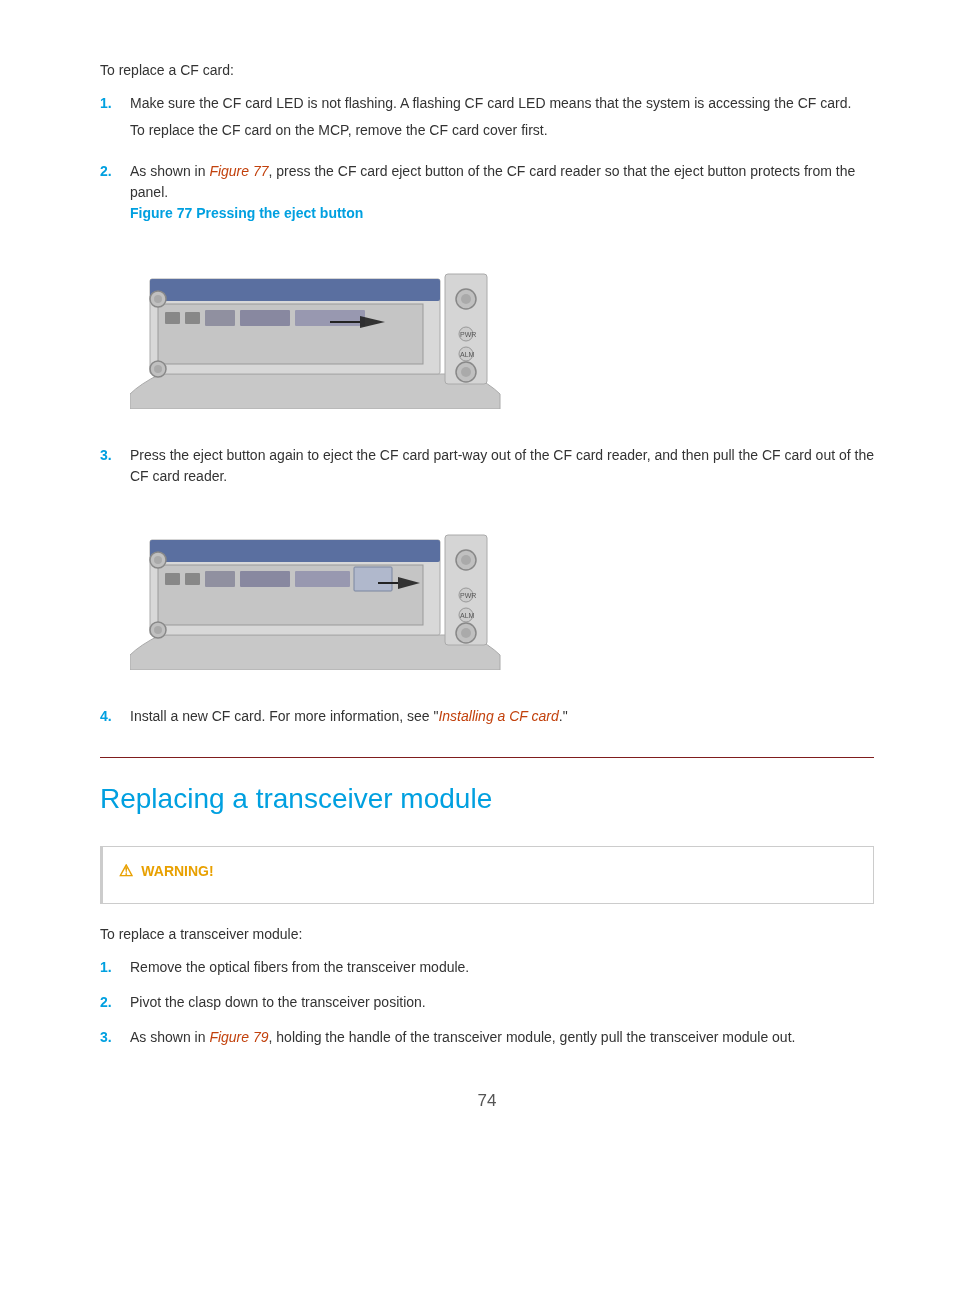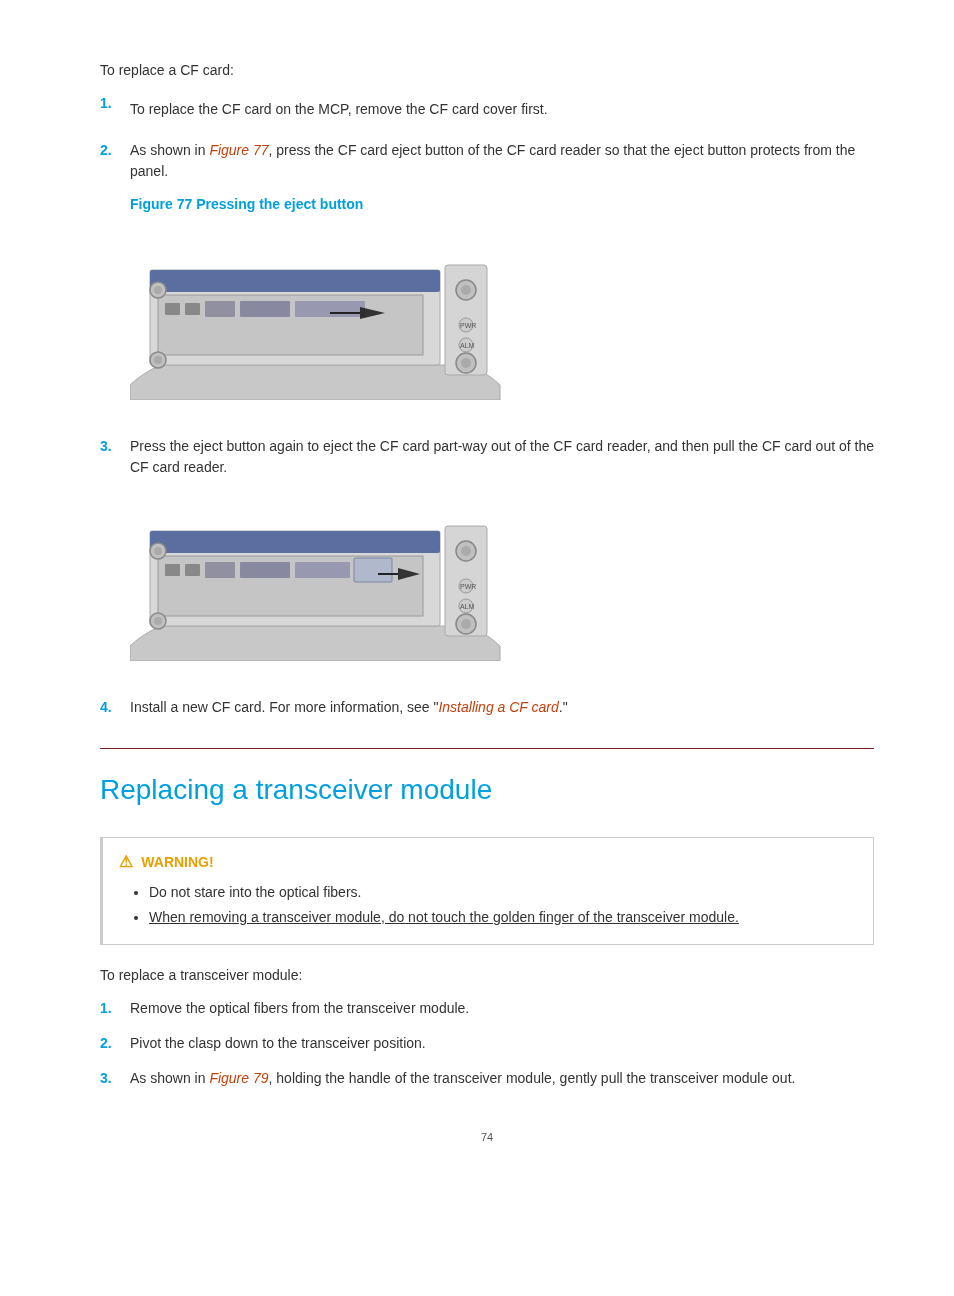--- a/index.html
+++ b/index.html
@@ -29,21 +29,20 @@
     .step-content {
       flex: 1;
     }
     .step-sub {
       margin-top: 6px;
       margin-bottom: 6px;
     }
     .figure-caption {
       color: #00a0e0;
       font-weight: bold;
-      margin-top: 12px;
       margin-bottom: 10px;
     }
 
     
     .section-heading {
       color: #00a0e0;
       font-size: 28px;
       font-weight: normal;
       margin: 30px 0 20px 0;
       padding-bottom: 6px;
@@ -85,35 +84,36 @@
     .link-text {
       color: #c2410c;
       text-decoration: none;
       font-style: italic;
     }
 
     .page-footer {
       text-align: center;
       margin-top: 40px;
       color: #555;
-      font-size: 11px;
+      font-size: 17px;
     }
 
     .fig77-wrap, .fig78-wrap {
       margin: 8px 0 16px 0;
     }
   </style>
 </head>
 <body>
 
 <p class="intro-text">To replace a CF card:</p>
 
 <div class="step-block">
   <span class="step-num">1.</span>
   <div class="step-content">
+    <span>Make sure the CF card LED is not flashing. A flashing CF card LED means that the system is accessing the CF card.</span>
     <p class="step-sub">To replace the CF card on the MCP, remove the CF card cover first.</p>
   </div>
 </div>
 
 <div class="step-block">
   <span class="step-num">2.</span>
   <div class="step-content">
     <span>As shown in </span><a class="link-text">Figure 77</a><span>, press the CF card eject button of the CF card reader so that the eject button protects from the panel.</span>
     <p class="figure-caption">Figure 77 Pressing the eject button</p>
     
@@ -213,26 +213,20 @@
   </div>
 </div>
 
 <h1 class="section-heading">Replacing a transceiver module</h1>
 
 <div class="warning-box">
   <div class="warning-header">
     <span class="warning-icon">⚠</span>
     <span>WARNING!</span>
   </div>
-  <ul class="warning-list">
-    <li>Do not stare into the optical fibers.</li>
-    <li>
-      <span class="underline-text">When removing a transceiver module, do not touch the golden finger of the transceiver module.</span>
-    </li>
-  </ul>
 </div>
 
 <p class="intro-text">To replace a transceiver module:</p>
 
 <div class="step-block">
   <span class="step-num">1.</span>
   <div class="step-content">
     <span>Remove the optical fibers from the transceiver module.</span>
   </div>
 </div>

